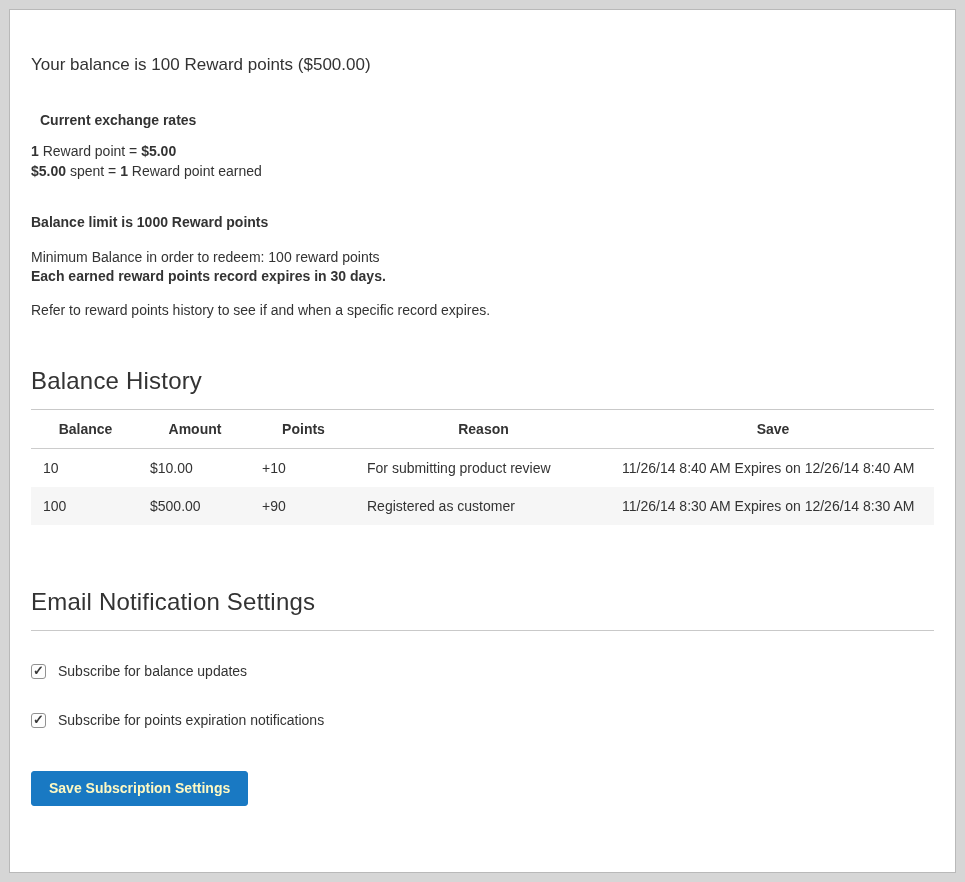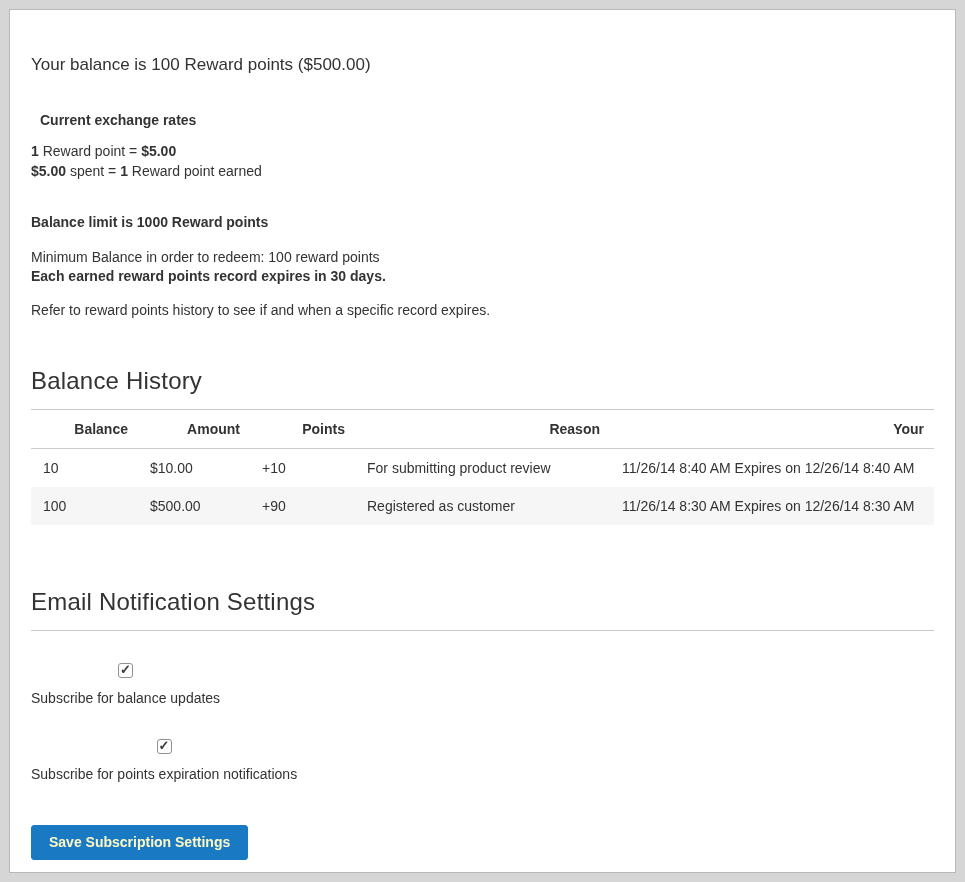--- a/index.html
+++ b/index.html
@@ -80,21 +80,21 @@
   }
   .history-title{margin-top:47px;}
   .email-title{margin-top:63px;}
   
   table{
     width:100%;
     border-collapse:collapse;
     font-size:14px;
   }
   th{
-    text-align:right;
+    text-align:center;
     font-weight:700;
     padding:11px 10px 11px 12px;
     border-bottom:1px solid var(--table-border);
   }
   td{
     text-align:left;
     padding:11px 10px 11px 12px;
   }
   tr.alt{background:var(--row-alt);}
   .col-balance{width:107px;}
@@ -103,21 +103,20 @@
   .col-reason{width:255px;}
   
   .checkbox-row{
     display:flex;
     align-items:center;
     gap:12px;
     margin-top:32px;
     font-size:14px;
     cursor:pointer;
     width:fit-content;
-    flex-direction:column;
   }
   .checkbox-row + .checkbox-row{margin-top:33px;}
   input[type="checkbox"]{
     appearance:none;
     -webkit-appearance:none;
     width:15px;
     height:15px;
     border:1px solid #919191;
     border-radius:3px;
     background:#fdfdfd;
@@ -172,21 +171,21 @@
 
   <h2 class="history-title">Balance History</h2>
 
   <table>
     <thead>
       <tr>
         <th class="col-balance">Balance</th>
         <th class="col-amount">Amount</th>
         <th class="col-points">Points</th>
         <th class="col-reason">Reason</th>
-        <th>Your</th>
+        <th>Save</th>
       </tr>
     </thead>
     <tbody>
       <tr>
         <td>10</td>
         <td>$10.00</td>
         <td>+10</td>
         <td>For submitting product review</td>
         <td>11/26/14 8:40 AM Expires on 12/26/14 8:40 AM</td>
       </tr>

